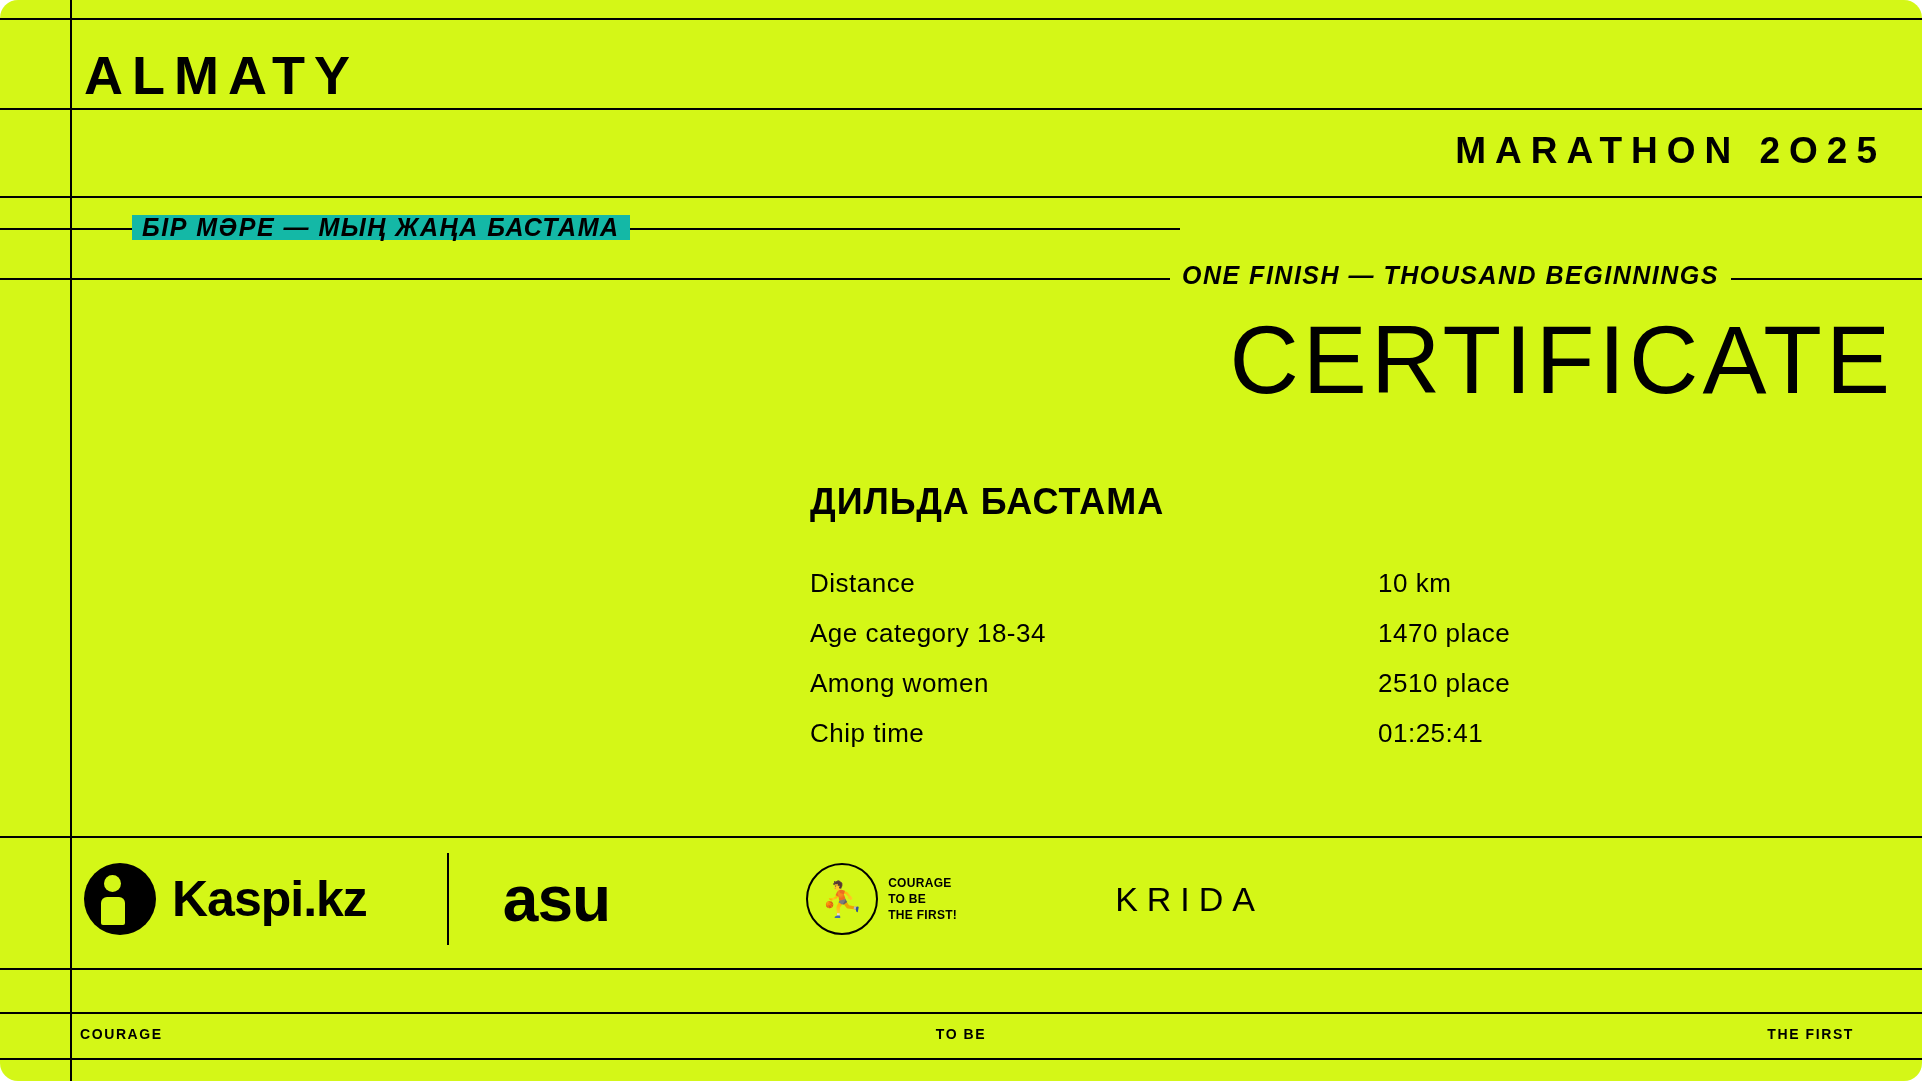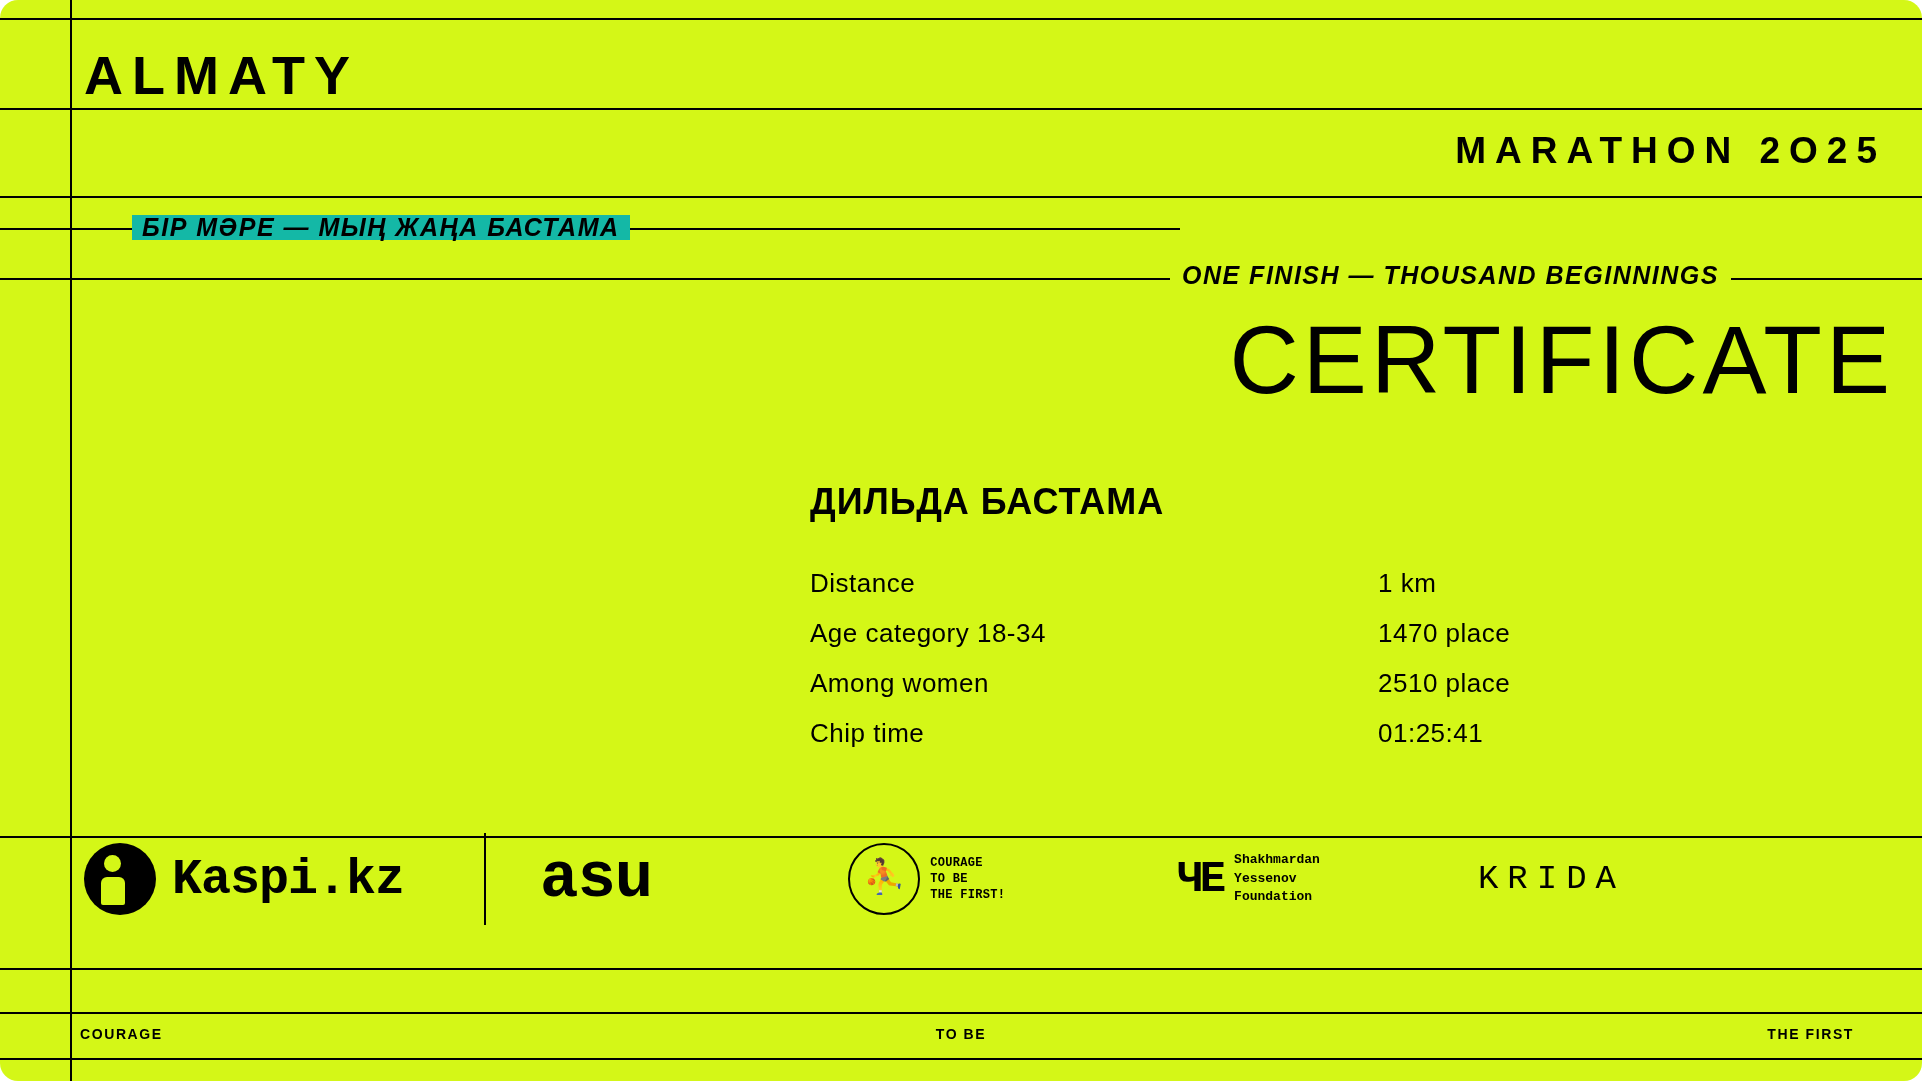--- a/index.html
+++ b/index.html
@@ -126,26 +126,25 @@
     left: 568px;
     font-size: 26px;
     letter-spacing: 0.5px;
     white-space: nowrap;
   }
 
   
   .sponsors {
     position: absolute;
     left: 0;
-    top: 820px;
+    top: 840px;
     width: 1922px;
     height: 118px;
     display: flex;
     align-items: center;
-    font-family: Liberation Mono, monospace;
   }
   .sponsor {
     display: flex;
     align-items: center;
     justify-content: center;
     height: 130px;
   }
   .sp-kaspi { margin-left: 84px; display: flex; align-items: center; gap: 16px; }
   .kaspi-mark {
     width: 72px; height: 72px; border-radius: 50%;
@@ -219,21 +218,21 @@
   <div class="slogan-kz">БІР МӘРЕ — МЫҢ ЖАҢА БАСТАМА</div>
   <div class="slogan-en">ONE FINISH — THOUSAND BEGINNINGS</div>
 
   <div class="cert-title">CERTIFICATE</div>
 
   <div class="participant">ДИЛЬДА БАСТАМА</div>
 
   <div class="results">
     <div class="result-row">
       <div class="result-label">Distance</div>
-      <div class="result-value">1 km</div>
+      <div class="result-value">10 km</div>
     </div>
     <div class="result-row">
       <div class="result-label">Age category 18-34</div>
       <div class="result-value">1470 place</div>
     </div>
     <div class="result-row">
       <div class="result-label">Among women</div>
       <div class="result-value">2510 place</div>
     </div>
     <div class="result-row">
@@ -259,28 +258,20 @@
       <span class="courage-emblem">
         <span class="fig">⛹</span>
       </span>
       <span class="courage-text">
         <span>COURAGE</span><br>
         <span>TO BE</span><br>
         <span>THE FIRST!</span>
       </span>
     </div>
 
-    <div class="sponsor sp-yessenov">
-      <span class="yess-mark">ЧЕ</span>
-      <span class="yess-text">
-        <span>Shakhmardan</span><br>
-        <span>Yessenov</span><br>
-        <span>Foundation</span>
-      </span>
-    </div>
 
     <div class="sponsor sp-krida">
       <span>KRIDA</span>
     </div>
   </div>
 
   <div class="footer">
     <span class="footer-item f-left">COURAGE</span>
     <span class="footer-item f-center">TO BE</span>
     <span class="footer-item f-right">THE FIRST</span>

